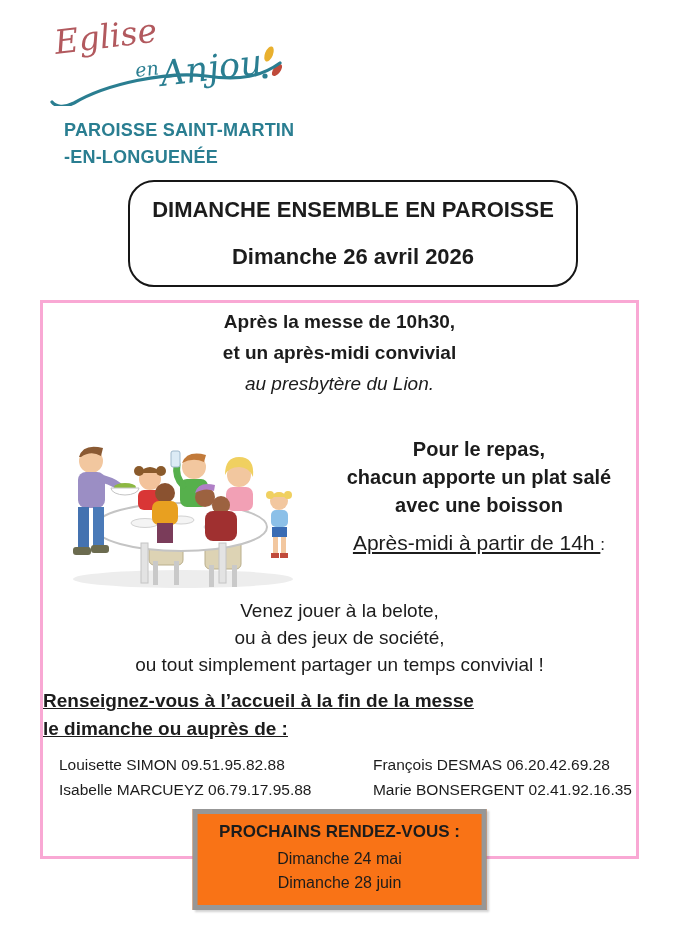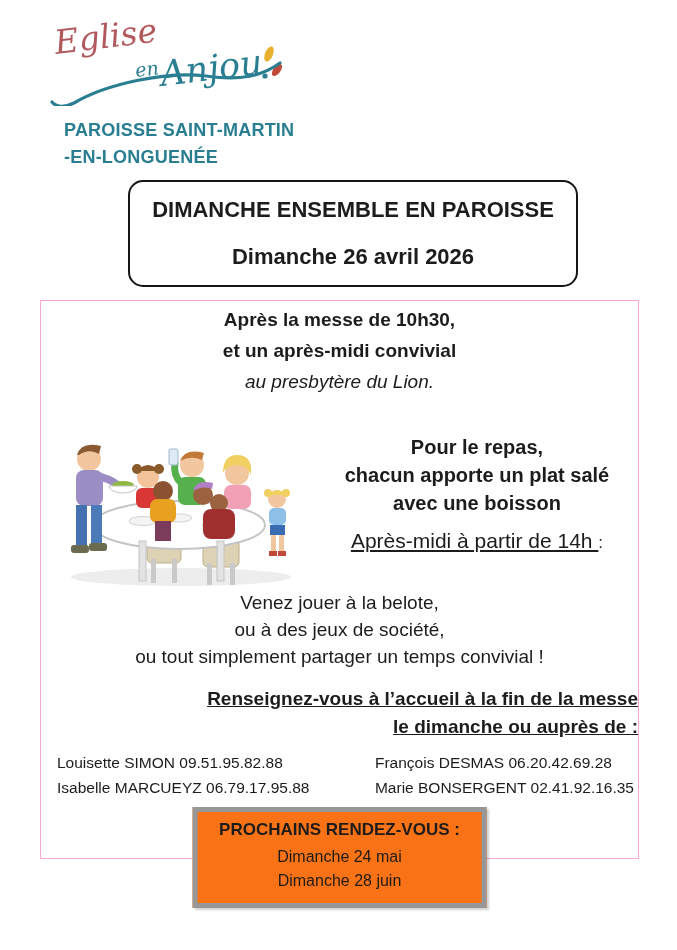--- a/index.html
+++ b/index.html
@@ -10,44 +10,44 @@
   
   .logo{position:absolute;left:44px;top:14px;width:250px;}
   .logo-tagline{
     margin-left:20px;margin-top:6px;color:#2a7e91;font-weight:bold;
     font-size:19px;line-height:27px;letter-spacing:0.2px;
     transform:scaleX(0.95);transform-origin:left top;white-space:nowrap;
   }
   
   .title-box{
     position:absolute;left:128px;top:180px;width:450px;height:107px;
-    box-sizing:border-box;border:2px solid #161616;border-radius:15px;
+    box-sizing:border-box;border:2px solid #161616;border-radius:26px;
     display:flex;flex-direction:column;justify-content:center;align-items:center;gap:21px;
     background:#fff;
   }
   .title-box .t1,.title-box .t2{font-weight:bold;font-size:22px;white-space:nowrap;}
   
   .big-box{
     position:absolute;left:40px;top:300px;width:599px;height:559px;
-    box-sizing:border-box;border:1px solid #f9a8d4;background:#fff;
+    box-sizing:border-box;border:3px solid #f9a8d4;background:#fff;
   }
   .bb-inner{position:relative;width:100%;height:100%;}
   .intro{position:absolute;top:3px;left:0;right:0;text-align:center;
     font-weight:bold;font-size:19px;line-height:31px;}
   .intro .it{font-weight:normal;font-style:italic;font-size:19px;}
   .columns{position:absolute;top:122px;left:0;right:0;height:172px;padding-left:31px;}
   .illustration{position:absolute;left:10px;top:2px;}
   .meal-col{position:absolute;left:288px;top:10px;width:296px;text-align:center;}
   .meal-col .meal-line{font-weight:bold;font-size:20px;line-height:28px;white-space:nowrap;}
   .afternoon{margin-top:11px;font-size:21px;line-height:26px;white-space:nowrap;}
   .afternoon .u{text-decoration:underline;}
   .afternoon .suffix{font-size:17px;}
-  .activities{position:absolute;top:288px;left:0;right:0;text-align:center;
+  .activities{position:absolute;top:294px;left:0;right:0;text-align:center;
     font-size:19px;line-height:27px;}
-  .notice{position:absolute;top:384px;left:0;right:0;text-align:right;
+  .notice{position:absolute;top:384px;left:0;right:0;text-align:left;
     font-weight:bold;font-size:19px;line-height:28px;}
   .notice .u{text-decoration:underline;}
   .contacts{position:absolute;top:449px;left:16px;right:4px;display:flex;
     font-size:15.5px;line-height:25px;}
   .contacts .col{white-space:nowrap;}
   .contacts .col.left{width:320px;}
   .next-box{
     position:absolute;top:506px;left:50%;transform:translateX(-50%);
     box-sizing:border-box;border:5px solid #979797;background:#f97316;
     box-shadow:2px 2px 2px rgba(0,0,0,0.18);

